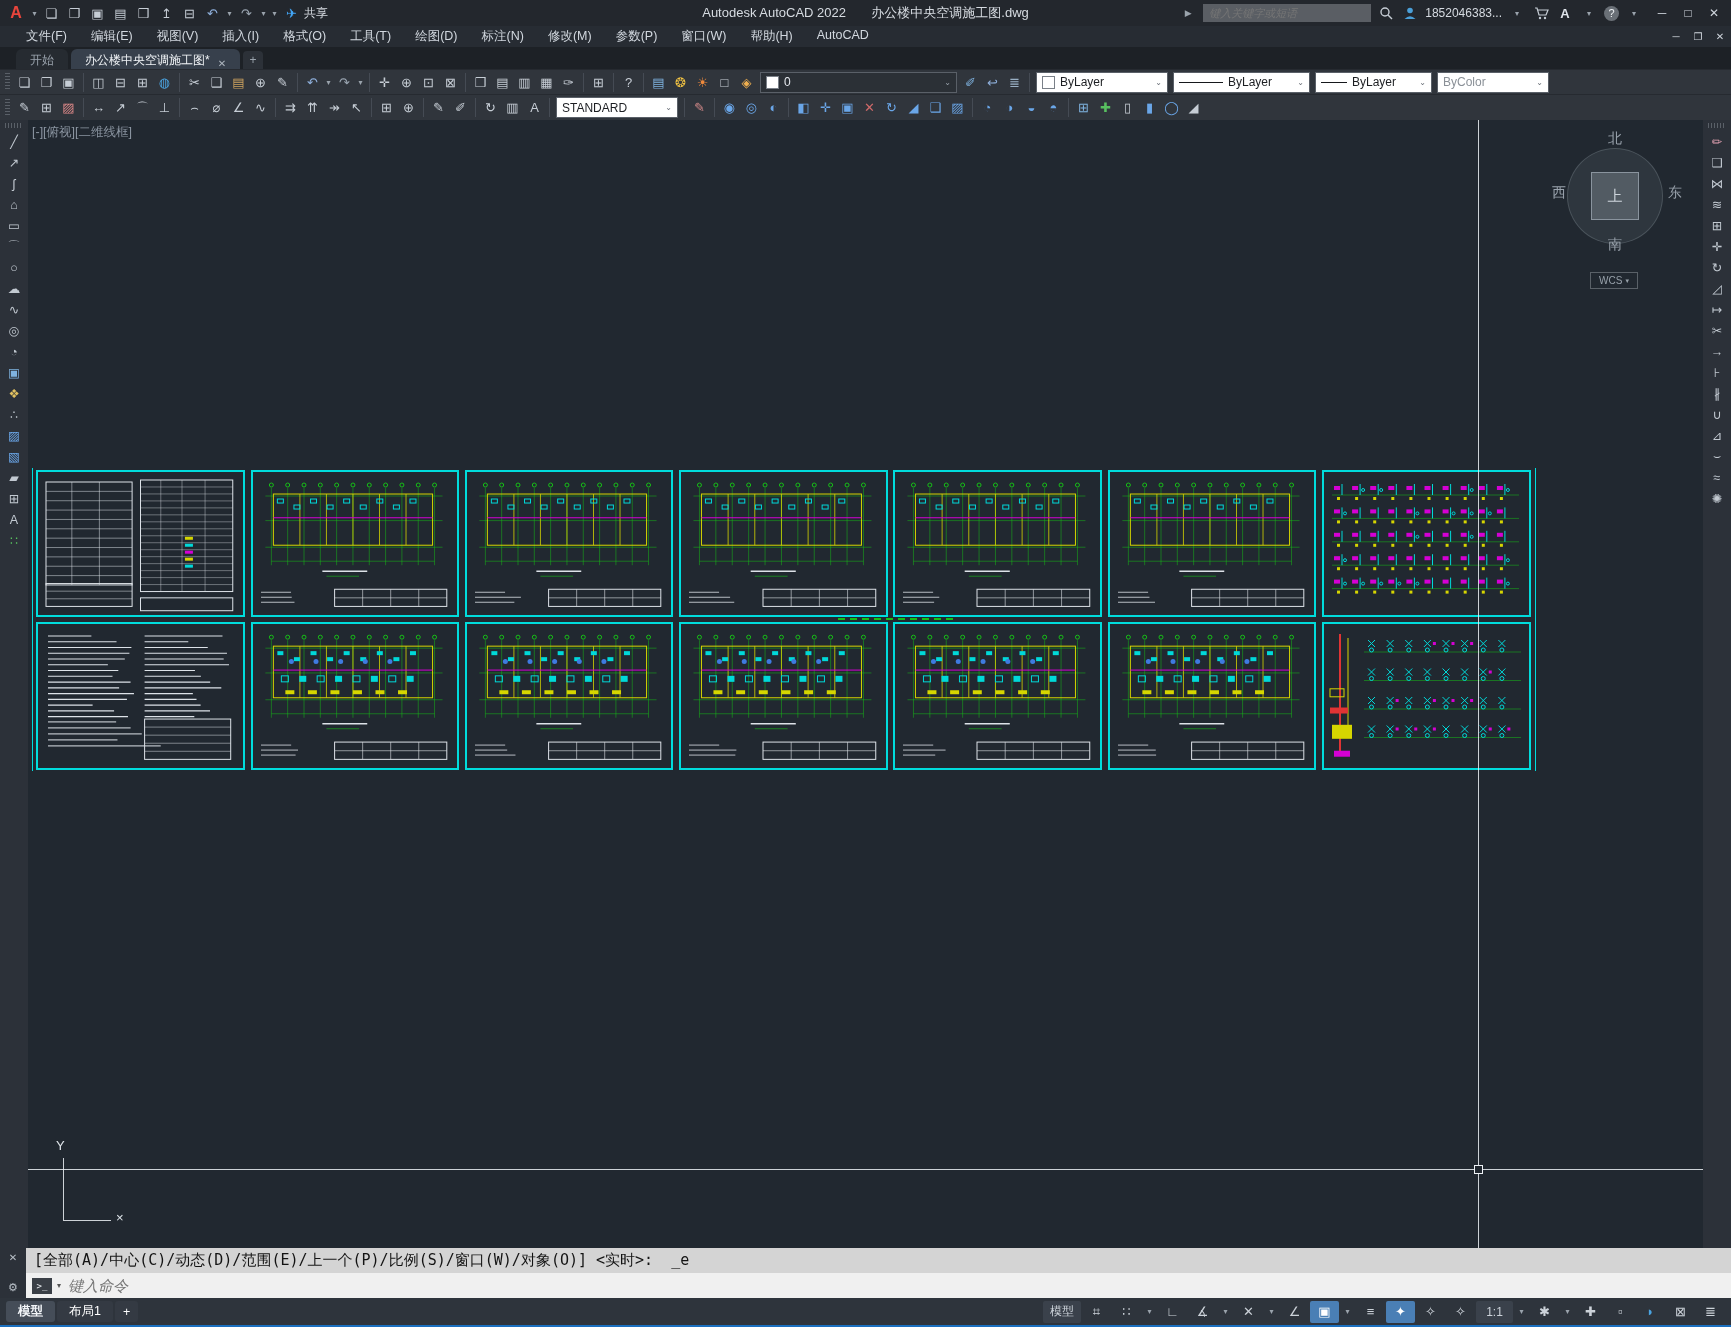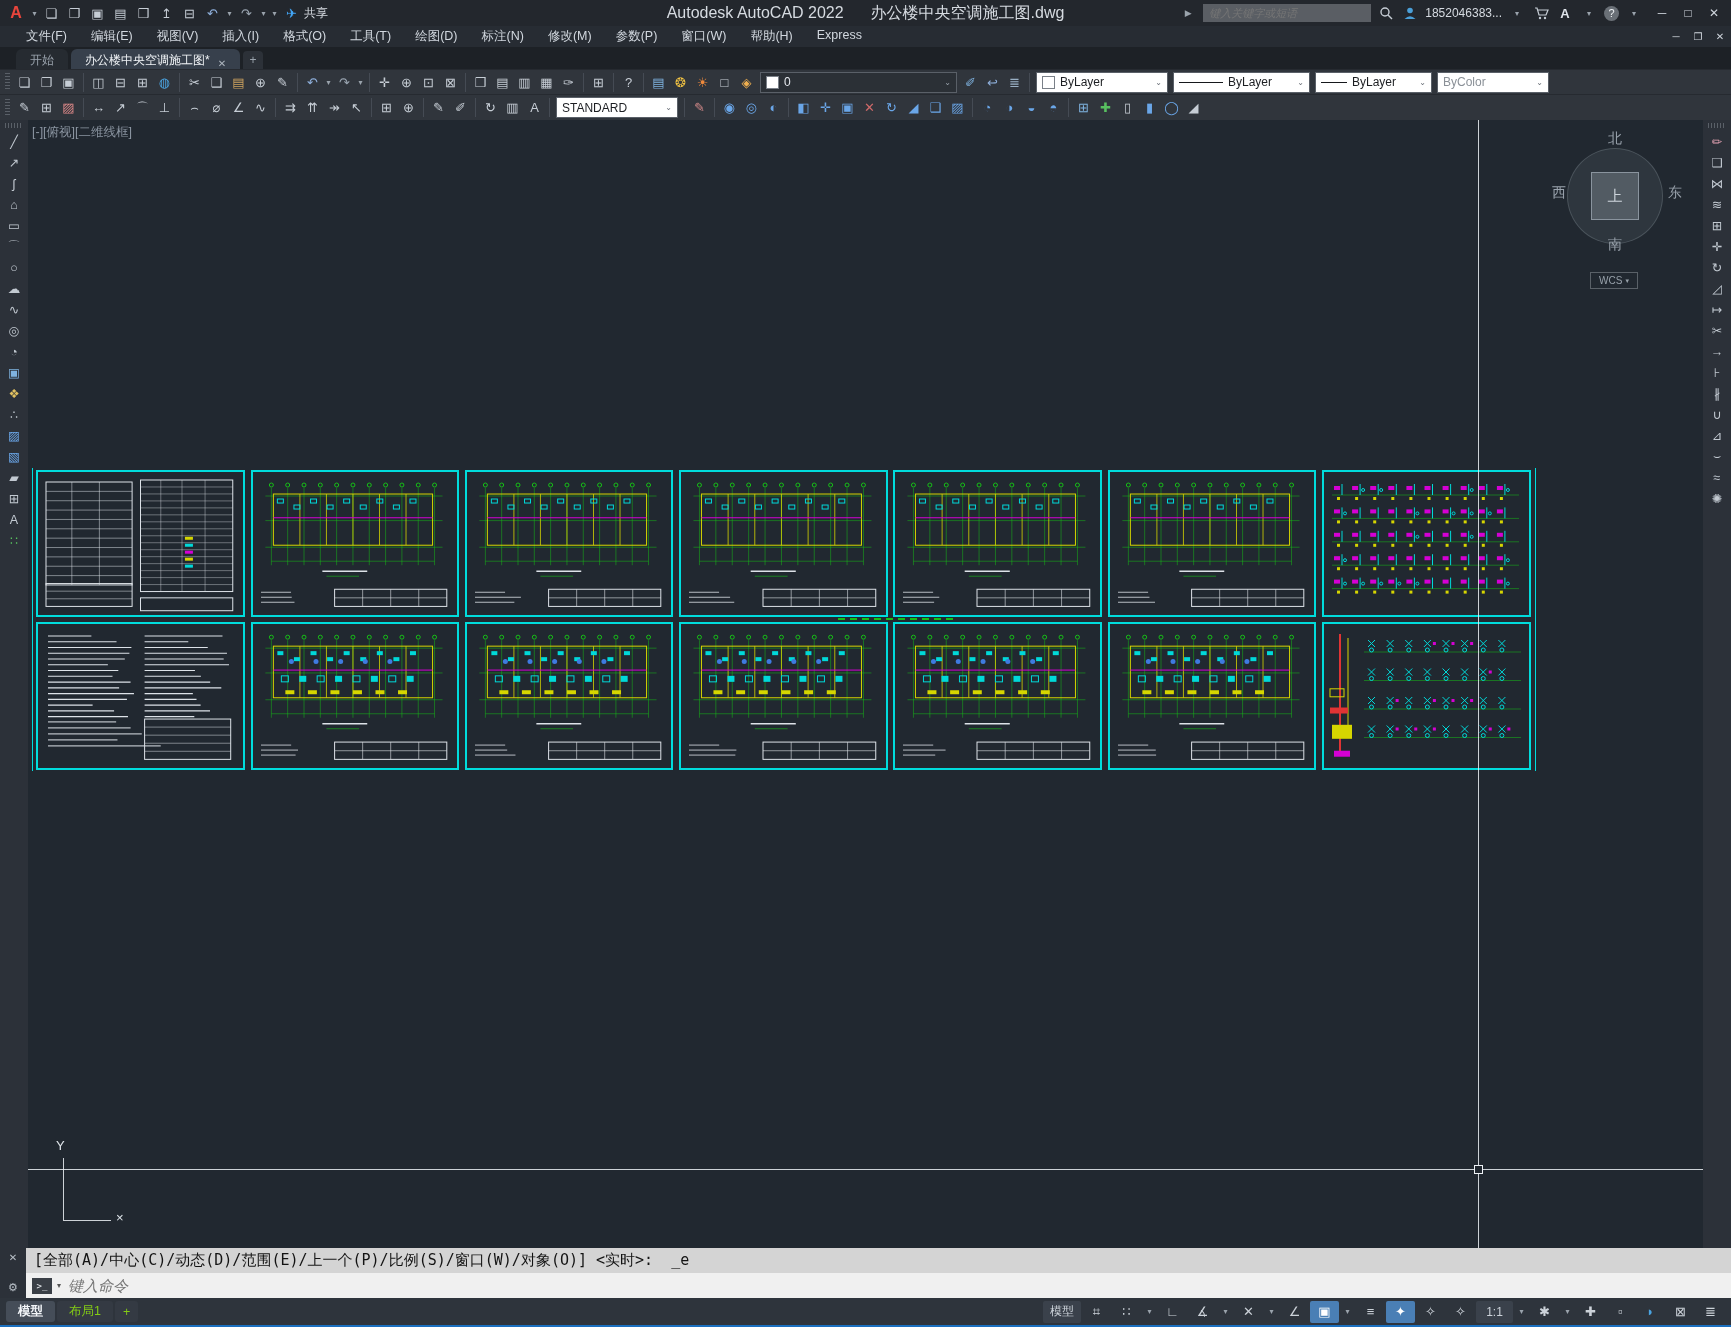--- a/index.html
+++ b/index.html
@@ -8,21 +8,21 @@
        background:#212830;user-select:none;}
   
   #titlebar{position:absolute;left:0;top:0;width:1731px;height:26px;background:#23272d;
             display:flex;align-items:center;padding:0 4px;box-sizing:border-box;}
   .qat{display:flex;align-items:center;gap:2px;}
   .tbi{width:21px;height:21px;display:flex;align-items:center;justify-content:center;
        font-size:13px;color:#c6cdd5;border-radius:2px;}
   .tbi.caret{width:9px;font-size:8px;color:#9aa3ac;}
   .tbi.logo{width:24px;font-weight:bold;font-size:16px;color:#e8453c;}
   #title-center{position:absolute;left:0;right:0;text-align:center;pointer-events:none;
-                color:#d6dbe1;font-size:16px;}
+                color:#d6dbe1;font-size:13px;}
   #title-right{margin-left:auto;display:flex;align-items:center;gap:6px;z-index:2;}
   #search-box{display:flex;align-items:center;background:#5a5e64;height:18px;width:160px;
               padding:0 4px;}
   #search-box input{background:transparent;border:0;outline:none;width:100%;
               font-style:italic;font-size:11px;color:#2e3238;font-family:inherit;}
   .mini-ic{display:flex;align-items:center;justify-content:center;width:18px;height:18px;}
   .winbtn{width:26px;height:20px;display:flex;align-items:center;justify-content:center;
           color:#cfd5dc;font-size:12px;}
   
   #menubar{position:absolute;left:0;top:26px;width:1731px;height:21px;background:#272c33;
@@ -97,21 +97,21 @@
             display:flex;align-items:center;padding-left:6px;box-sizing:border-box;gap:5px;}
   #cmd-prompt-ic{width:20px;height:16px;background:#3a3f46;color:#e8ecf0;font-size:9px;
             display:flex;align-items:center;justify-content:center;font-family:"DejaVu Sans Mono",monospace;}
   #cmd-dd{font-size:8px;color:#555;}
   #cmd-input-row input{flex:1;background:transparent;border:0;outline:none;
             font-family:"DejaVu Sans Mono",monospace;font-style:italic;font-size:15px;color:#8a8a8a;}
   
   #statusbar{position:absolute;left:0;top:1298px;width:1731px;height:27px;background:#2e343c;
              display:flex;align-items:center;padding:0 6px;box-sizing:border-box;}
   .ltab{height:21px;display:flex;align-items:center;padding:0 12px;margin-right:2px;
-        color:#84cc16;font-size:12.5px;background:#343a43;border-radius:3px;}
+        color:#ffffff;font-size:12.5px;background:#343a43;border-radius:3px;}
   .ltab.active{background:#454d58;color:#f2f5f8;font-weight:bold;}
   .ltab.add{padding:0 8px;}
   #sb-right{margin-left:auto;display:flex;align-items:center;gap:1px;}
   .sbi{height:22px;min-width:23px;padding:0 3px;display:flex;align-items:center;justify-content:center;
        color:#ccd2d9;font-size:13px;border-radius:2px;}
   .sbi.caret{min-width:9px;font-size:8px;color:#9aa3ac;}
   .sbi.active{background:#4a7fb5;color:#ffffff;}
   .sbi.textbtn{font-size:12px;padding:0 7px;background:#3a414b;}
   #bottom-strip{position:absolute;left:0;top:1325px;width:1731px;height:2px;background:#1a6fbf;}
 </style>
@@ -189,21 +189,21 @@
         <span class="menu-item">视图(V)</span>
         <span class="menu-item">插入(I)</span>
         <span class="menu-item">格式(O)</span>
         <span class="menu-item">工具(T)</span>
         <span class="menu-item">绘图(D)</span>
         <span class="menu-item">标注(N)</span>
         <span class="menu-item">修改(M)</span>
         <span class="menu-item">参数(P)</span>
         <span class="menu-item">窗口(W)</span>
         <span class="menu-item">帮助(H)</span>
-        <span class="menu-item">Express</span>
+        <span class="menu-item">AutoCAD</span>
       </span>
     <span class="right" id="doc-controls">
         <span class="winbtn">─</span>
         <span class="winbtn">❐</span>
         <span class="winbtn">✕</span>
       </span>
   </div>
 
   <div id="filetabs">
     <div class="ftab">

